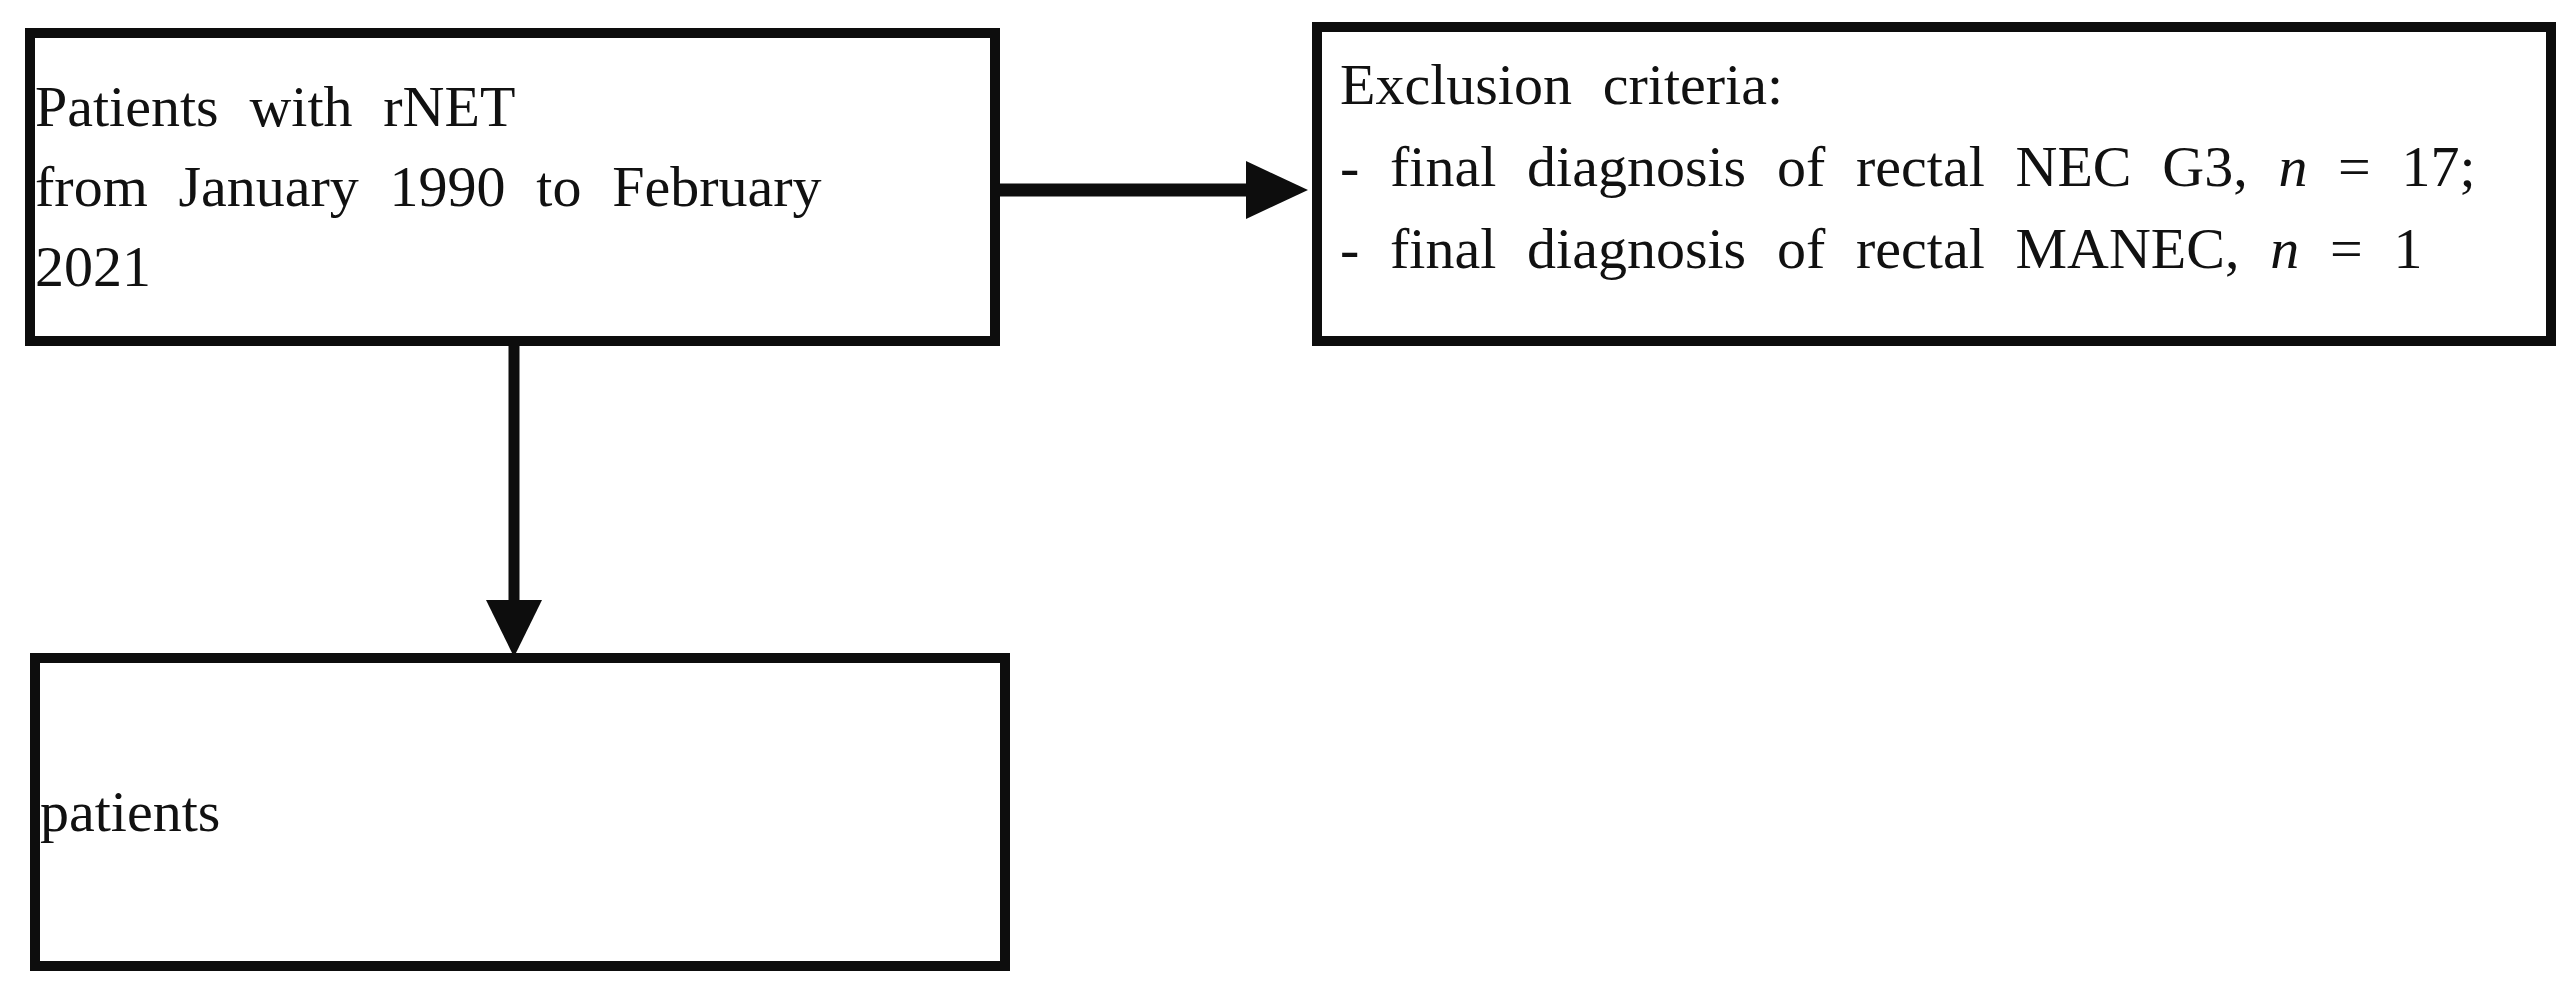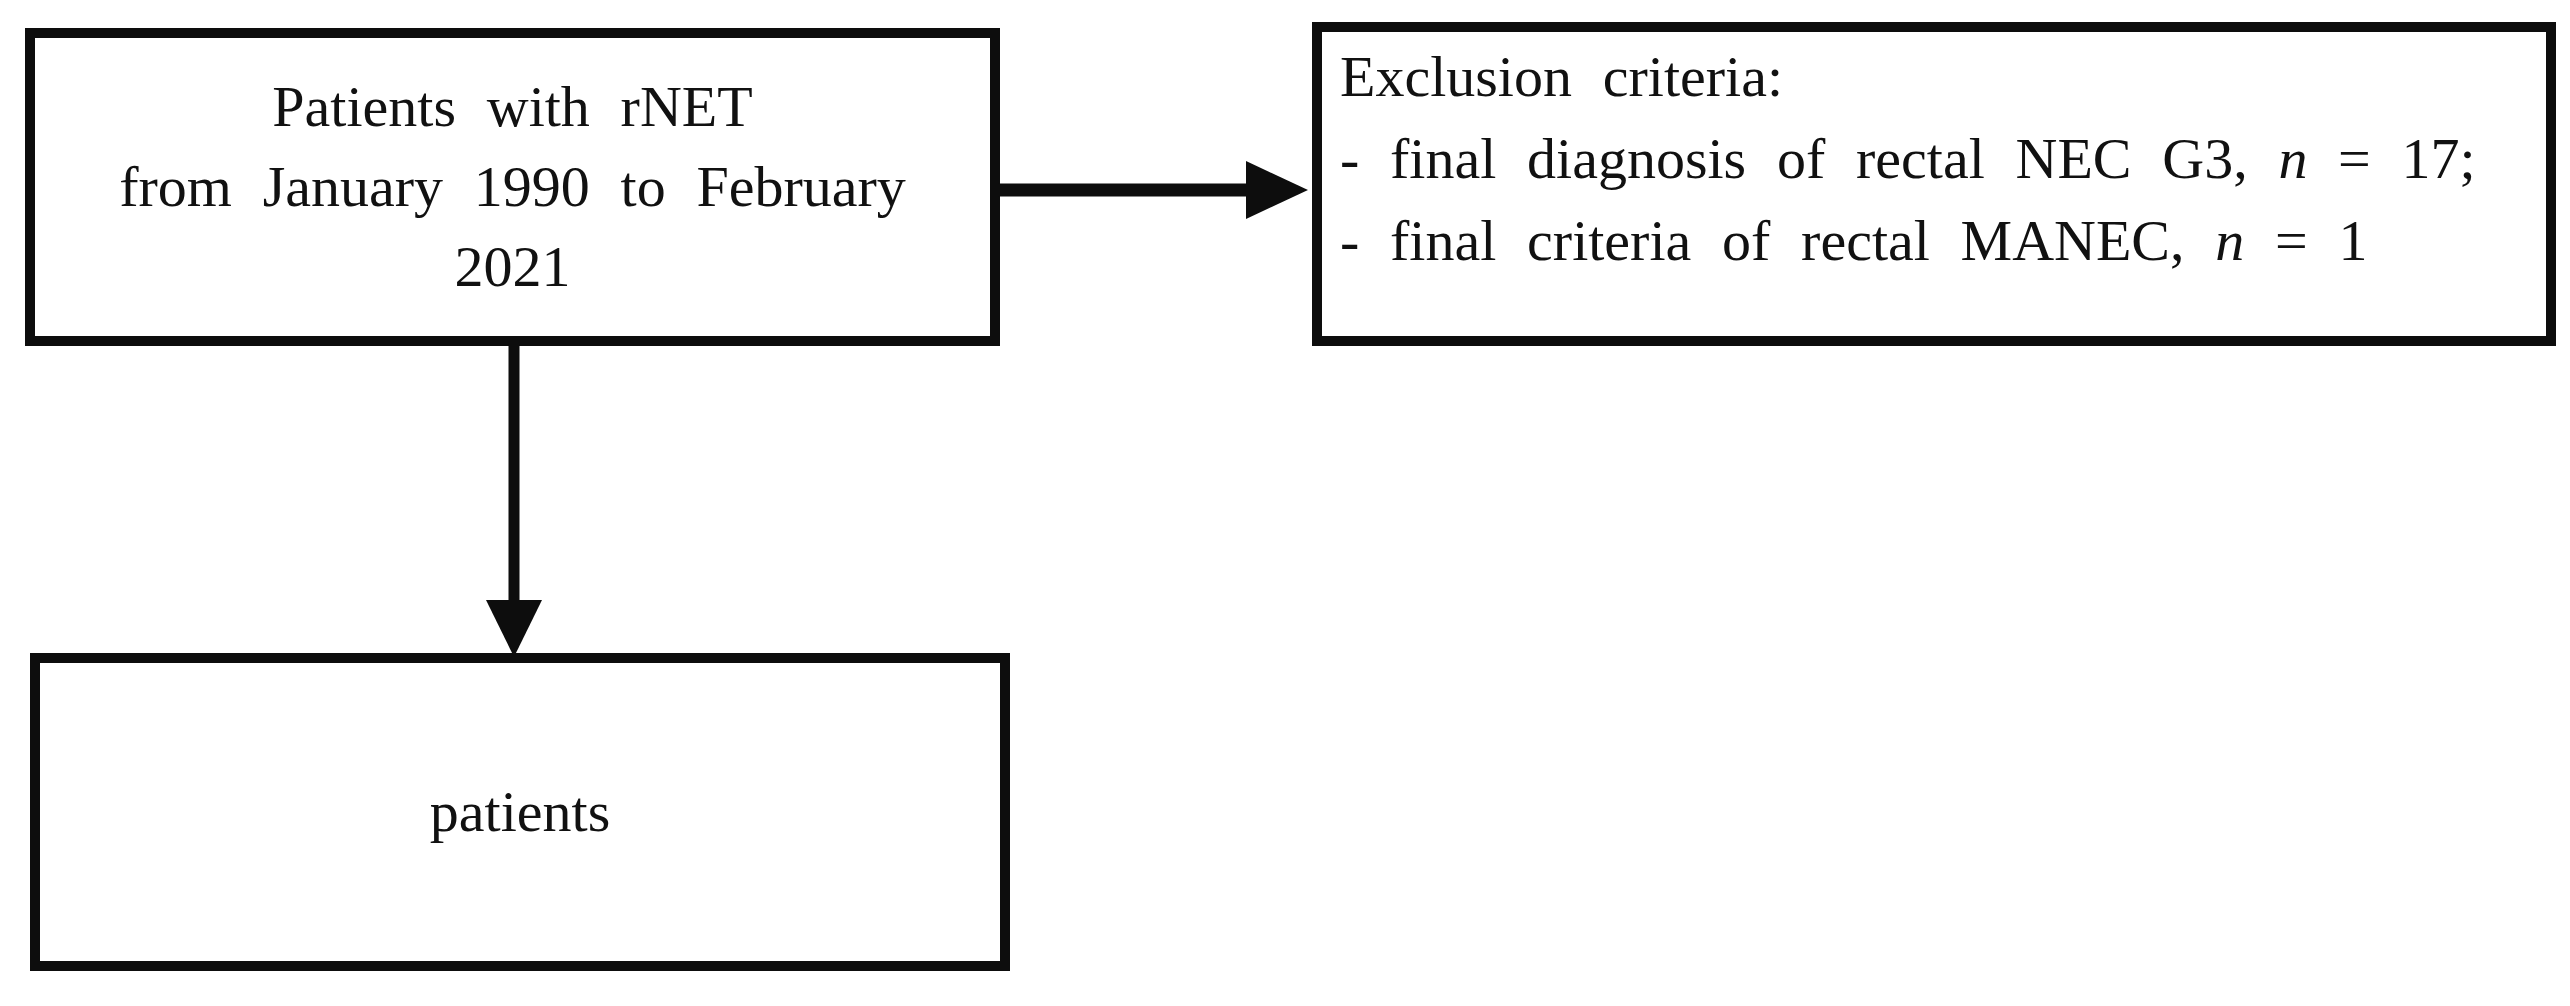--- a/index.html
+++ b/index.html
@@ -21,36 +21,36 @@
     box-sizing: border-box;
     border: 10px solid #0d0d0d;
     background: #ffffff;
     font-size: 58px;
     word-spacing: 0.28em;
   }
   .box-centered {
     display: flex;
     flex-direction: column;
     justify-content: center;
-    align-items: center;
+    align-items: flex-start;
     text-align: center;
     line-height: 80px;
   }
   .box-patients {
     left: 25px;
     top: 28px;
     width: 975px;
     height: 318px;
   }
   .box-exclusion {
     left: 1312px;
     top: 22px;
     width: 1244px;
     height: 324px;
-    padding: 4px 16px 0 18px;
+    padding: 12px 16px 0 18px;
     line-height: 82px;
     text-align: left;
   }
   .box-included {
     left: 30px;
     top: 653px;
     width: 980px;
     height: 318px;
   }
   .excl-var {
@@ -75,21 +75,21 @@
 
   <div class="box box-centered box-patients">
     <div class="text-line">Patients with rNET</div>
     <div class="text-line">from January 1990 to February</div>
     <div class="text-line">2021</div>
   </div>
 
   <div class="box box-exclusion">
     <div class="text-line">Exclusion criteria:</div>
     <div class="text-line"><span>- final diagnosis of rectal NEC G3, </span><span class="excl-var">n</span><span> = 17;</span></div>
-    <div class="text-line"><span>- final criteria of rectal MANEC, </span><span class="excl-var">n</span><span> = 1</span></div>
+    <div class="text-line"><span>- final diagnosis of rectal MANEC, </span><span class="excl-var">n</span><span> = 1</span></div>
   </div>
 
   <div class="box box-centered box-included">
     <div class="text-line">patients</div>
   </div>
 
   <svg class="arrows" viewBox="0 0 2570 1006" aria-hidden="true">
 
     <g>
       <line x1="998" y1="190" x2="1252" y2="190" stroke="#0d0d0d" stroke-width="13"></line>

